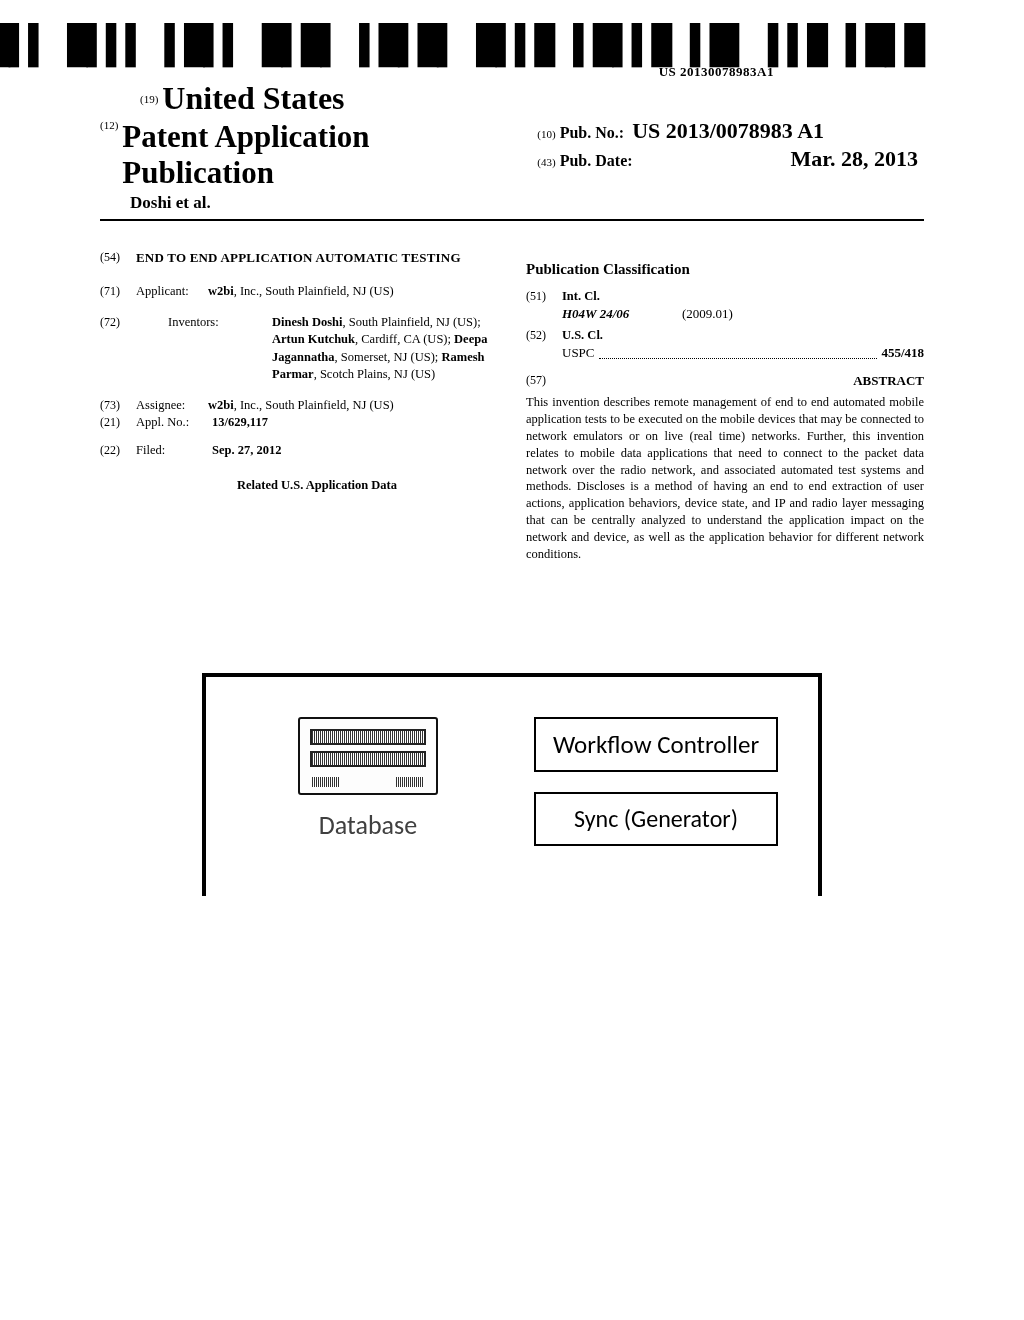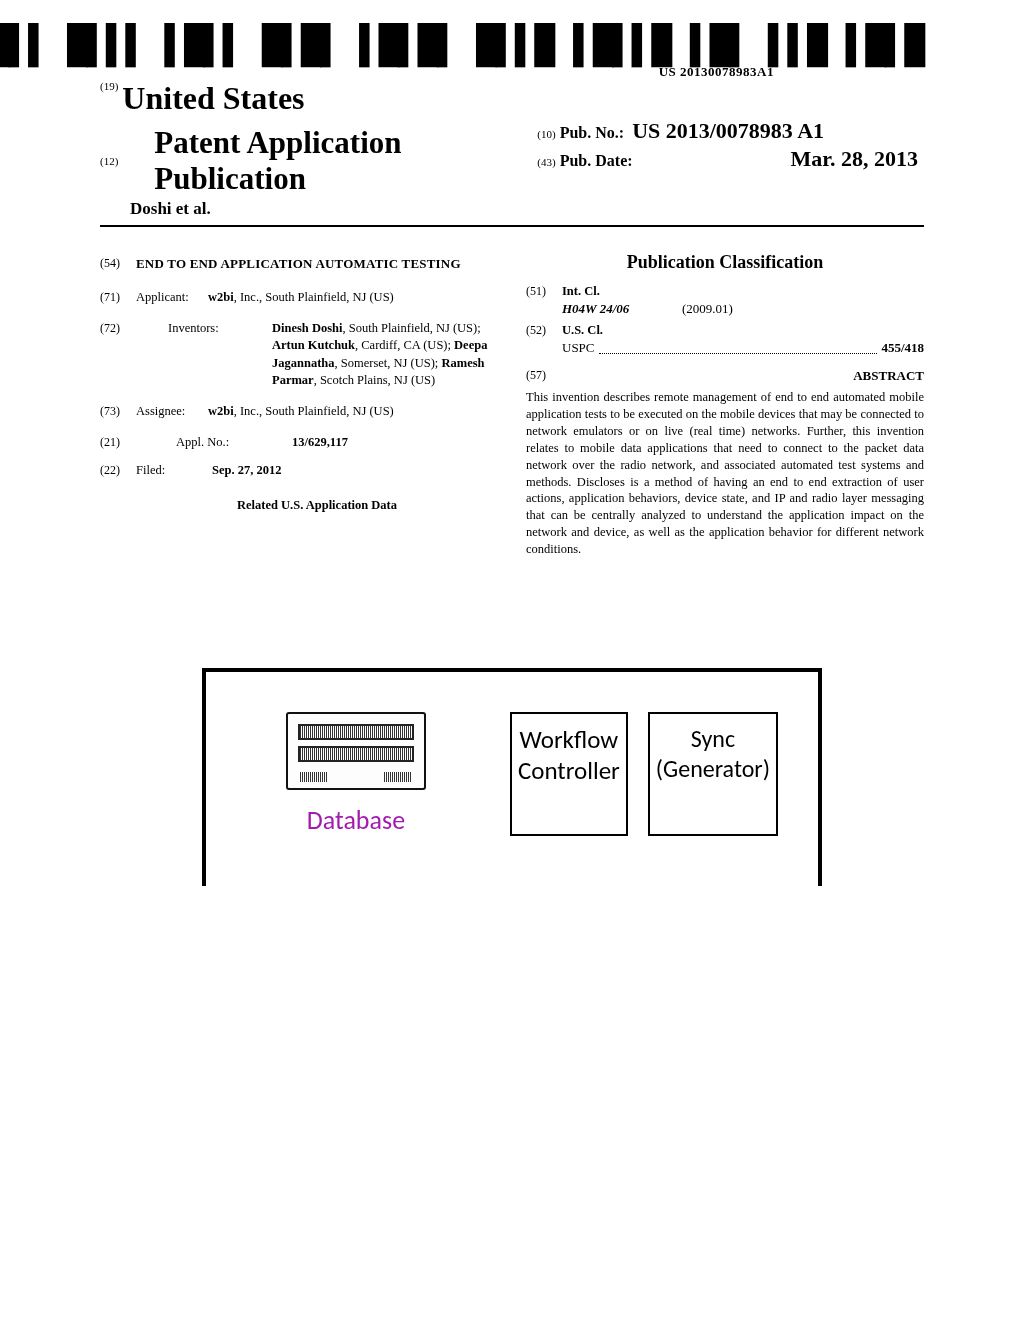--- a/index.html
+++ b/index.html
@@ -41,31 +41,31 @@
     .header-row { display: flex; }
     .hcol-left { flex: 1.05; }
     .hcol-right { flex: 0.95; padding-left: 10px; }
     .code-num {
       font-size: 11px;
       vertical-align: baseline;
       margin-right: 4px;
     }
     .h-us {
       display: flex;
-      align-items: flex-start;
+      align-items: center;
+      margin-left: 40px;
     }
     .h-us .big {
       font-size: 32px;
       font-weight: bold;
     }
     .h-pap {
       display: flex;
-      align-items: center;
-      margin-top: 8px;
-      gap: 32px;
+      align-items: flex-start;
+      margin-top: 2px;
     }
     .h-pap .big {
       font-size: 31px;
       font-weight: bold;
     }
     .h-author {
       font-size: 17px;
       font-weight: bold;
       margin-left: 30px;
       margin-top: 2px;
@@ -116,24 +116,24 @@
     }
     .inv-name { font-weight: bold; }
     .related-h {
       text-align: center;
       font-weight: bold;
       font-size: 12.5px;
       margin-top: 18px;
       margin-left: 36px;
     }
     .pubclass-h {
-      text-align: center;
-      font-weight: bold;
-      font-size: 18px;
-      margin-top: 5px;
+      text-align: left;
+      font-weight: bold;
+      font-size: 15px;
+      margin-top: 20px;
     }
     .intcl-row, .uscl-row { display:flex; margin-top:8px; }
     .intcl-code { font-style: italic; font-weight: bold; }
     .uspc-row { display:flex; align-items:flex-end; }
     .uspc-dots {
       flex:1;
       border-bottom: 1px dotted #000;
       margin: 0 4px 3px 4px;
       height: 1px;
     }
@@ -150,21 +150,21 @@
       width: 620px;
     }
     .figure-outer {
       border: 4px solid #000;
       border-bottom: none;
       padding: 40px 40px 50px 40px;
       display: flex;
       gap: 44px;
     }
     .fig-left { flex:1; text-align:center; }
-    .fig-right { flex:1; display:flex; flex-direction:row; gap:20px; }
+    .fig-right { flex:1; display:flex; flex-direction:column; gap:20px; }
     .db-icon {
       width: 140px;
       height: 78px;
       margin: 0 auto 14px auto;
       border: 2.5px solid #111;
       border-radius: 3px;
       position: relative;
       background: #fdfdfd;
     }
     .db-icon::before, .db-icon::after {
@@ -181,21 +181,21 @@
       position:absolute;
       bottom:6px;
       width:28px; height:10px;
       background: repeating-linear-gradient(90deg,#333 0 1px,#fff 1px 2px);
     }
     .db-foot-l { left:12px; }
     .db-foot-r { right:12px; }
     .fig-label {
       font-family: "Segoe UI", Calibri, Arial, sans-serif;
       font-size: 26px;
-      color:#a21caf;
+      color:#404040;
     }
     .fig-box {
       border: 2px solid #000;
       text-align:center;
       padding: 10px 6px;
       font-family: "Segoe UI", Calibri, Arial, sans-serif;
       font-size: 25px;
       line-height:1.25;
     }
     .fig-box.small { font-size: 24px; }
@@ -256,21 +256,21 @@
       <div class="bib-label" style="width:72px;">Inventors:</div>
       <div class="bib-content" id="inventors" style="flex:1"><span class="inv-name">Dinesh Doshi</span>, South Plainfield, NJ (US); <span class="inv-name">Artun Kutchuk</span>, Cardiff, CA (US); <span class="inv-name">Deepa Jagannatha</span>, Somerset, NJ (US); <span class="inv-name">Ramesh Parmar</span>, Scotch Plains, NJ (US) </div>
     </div>
 
     <div class="bib-row" style="margin-top:14px;">
       <div class="bib-code">(73)</div>
       <div class="bib-label" style="width:72px;">Assignee:</div>
       <div class="bib-content" id="assignee"><span style="font-weight: bold;">w2bi</span>, Inc., South Plainfield, NJ (US)</div>
     </div>
 
-    <div class="bib-row" style="margin-top:14px;gap:40px;">
+    <div class="bib-row" style="margin-top:0;">
       <div class="bib-code">(21)</div>
       <div class="bib-label" style="width:76px;">Appl. No.:</div>
       <div class="bib-content" style="font-weight:bold">13/629,117</div>
     </div>
 
     <div class="bib-row" style="">
       <div class="bib-code">(22)</div>
       <div class="bib-label" style="width:76px;">Filed:</div>
       <div class="bib-content" style="font-weight:bold">Sep. 27, 2012</div>
     </div>

